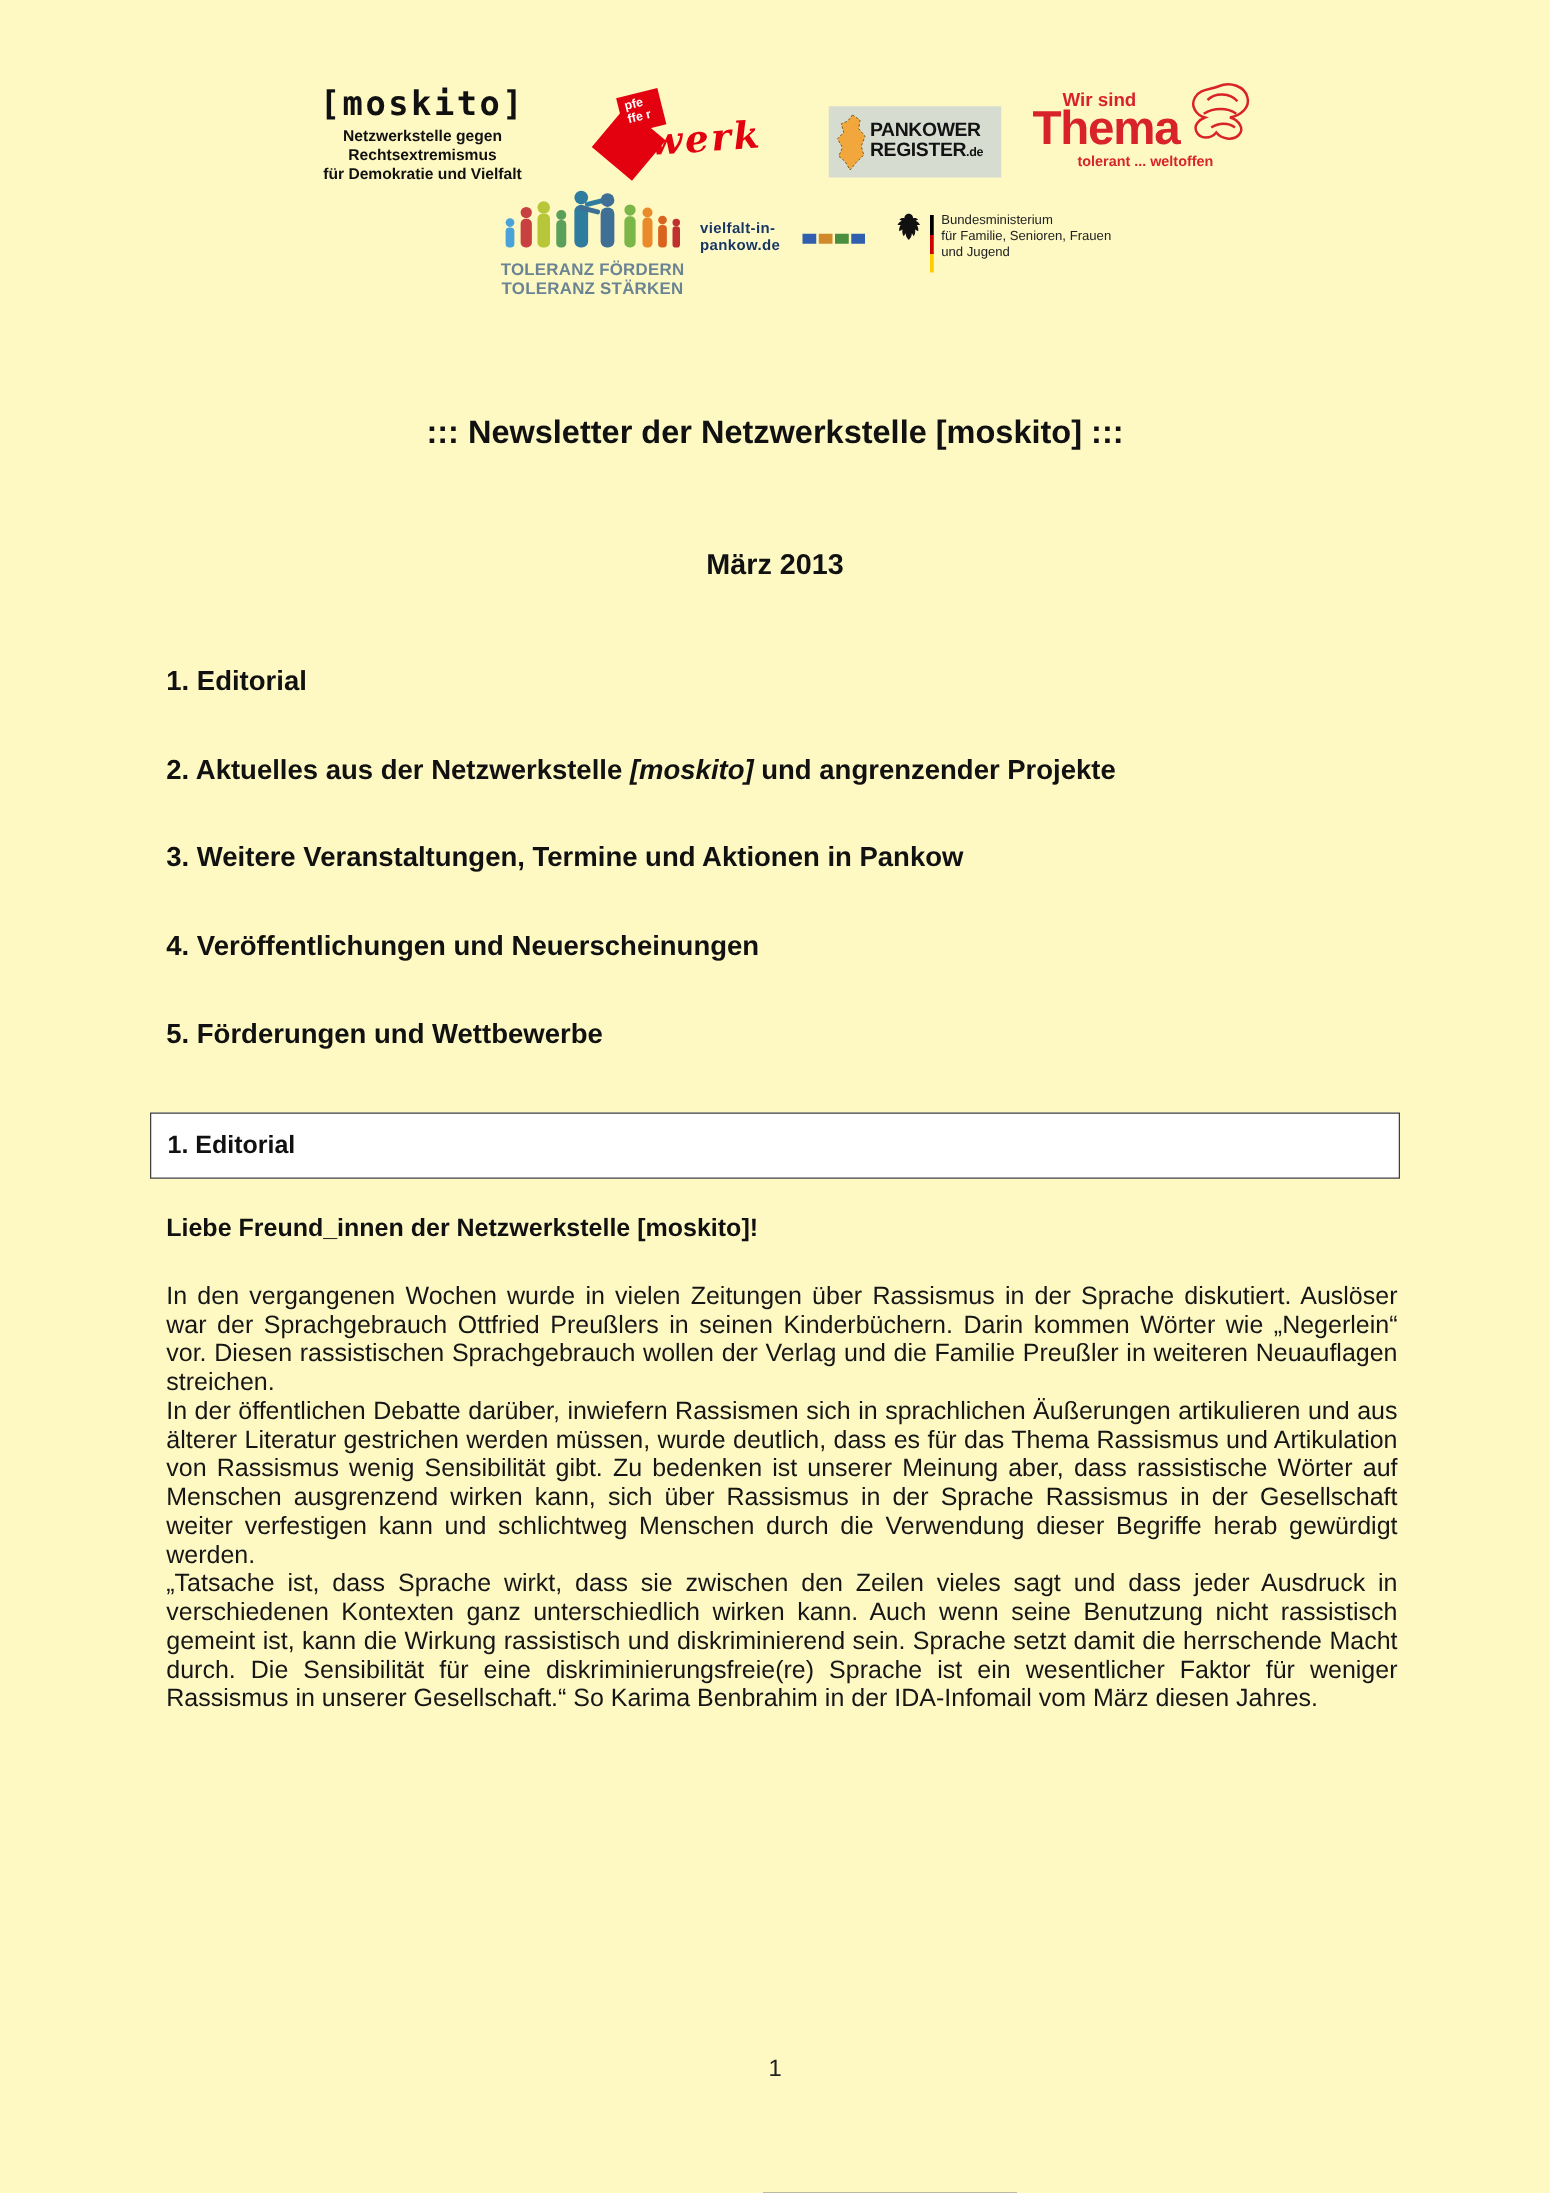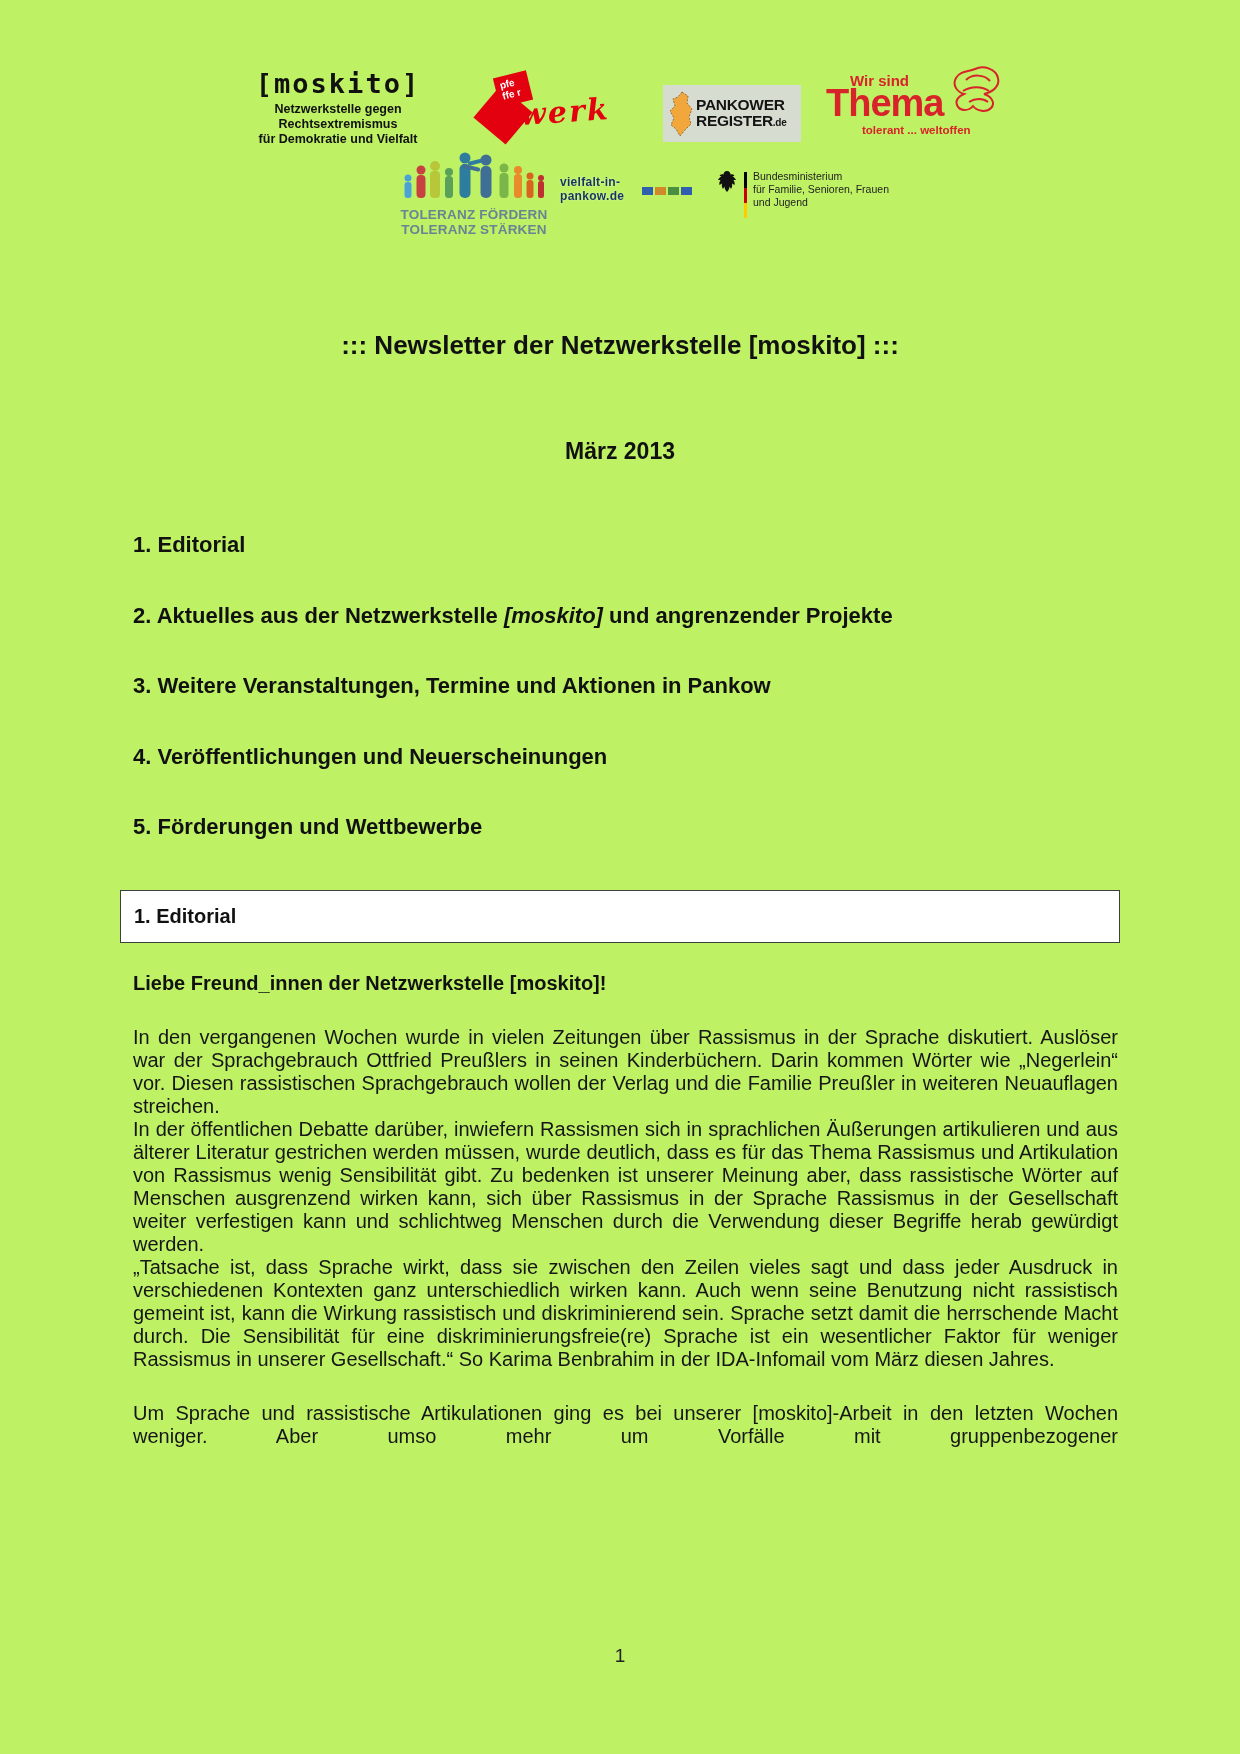--- a/index.html
+++ b/index.html
@@ -1,17 +1,17 @@
 <!DOCTYPE html>
 <html><head>
 <meta charset="utf-8">
 <style>
   html,body{margin:0;padding:0;background:#888;}
   .page{
-    position:relative; width:1240px; height:1754px; background:#bef264;
+    position:relative; width:1240px; height:1754px; background:#fef9c3;
     margin:0 auto; font-family:"Liberation Sans", sans-serif; color:#1a1a1a;
     overflow:hidden;
   }
   
   .logo-strip{position:absolute; left:0; top:0; width:1240px; height:250px;}
   .logo-moskito{position:absolute; left:222px; top:68px; width:232px; text-align:center;}
   .moskito-name{font-family:"DejaVu Sans Mono", monospace; font-weight:bold; font-size:27px; letter-spacing:2px; color:#111;}
   .moskito-sub{font-size:12.5px; font-weight:bold; line-height:15px; color:#111; margin-top:3px;}
   .logo-pfw{position:absolute; left:482px; top:72px; width:145px; height:72px;}
   .pfw-sq{position:absolute; background:#e3000f; color:#fff; font-weight:bold;}
@@ -196,18 +196,17 @@
   <div class="section-box">
     <span>1. Editorial</span>
   </div>
 
   <div class="greeting">Liebe Freund_innen der Netzwerkstelle [moskito]!</div>
 
   <div class="body-text">
     <p>In den vergangenen Wochen wurde in vielen Zeitungen über Rassismus in der Sprache diskutiert. Auslöser war der Sprachgebrauch Ottfried Preußlers in seinen Kinderbüchern. Darin kommen Wörter wie „Negerlein“ vor. Diesen rassistischen Sprachgebrauch wollen der Verlag und die Familie Preußler in weiteren Neuauflagen streichen.</p>
     <p>In der öffentlichen Debatte darüber, inwiefern Rassismen sich in sprachlichen Äußerungen artikulieren und aus älterer Literatur gestrichen werden müssen, wurde deutlich, dass es für das Thema Rassismus und Artikulation von Rassismus wenig Sensibilität gibt. Zu bedenken ist unserer Meinung aber, dass rassistische Wörter auf Menschen ausgrenzend wirken kann, sich über Rassismus in der Sprache Rassismus in der Gesellschaft weiter verfestigen kann und schlichtweg Menschen durch die Verwendung dieser Begriffe herab gewürdigt werden.</p>
     <p>„Tatsache ist, dass Sprache wirkt, dass sie zwischen den Zeilen vieles sagt und dass jeder Ausdruck in verschiedenen Kontexten ganz unterschiedlich wirken kann. Auch wenn seine Benutzung nicht rassistisch gemeint ist, kann die Wirkung rassistisch und diskriminierend sein. Sprache setzt damit die herrschende Macht durch. Die Sensibilität für eine diskriminierungsfreie(re) Sprache ist ein wesentlicher Faktor für weniger Rassismus in unserer Gesellschaft.“ So Karima Benbrahim in der IDA-Infomail vom März diesen Jahres.</p>
-    <p class="gap stretch">Um Sprache und rassistische Artikulationen ging es bei unserer [moskito]-Arbeit in den letzten Wochen weniger. Aber umso mehr um Vorfälle mit gruppenbezogener</p>
   </div>
 
   <div class="page-number">1</div>
 
 </div>
 
 </body></html>

